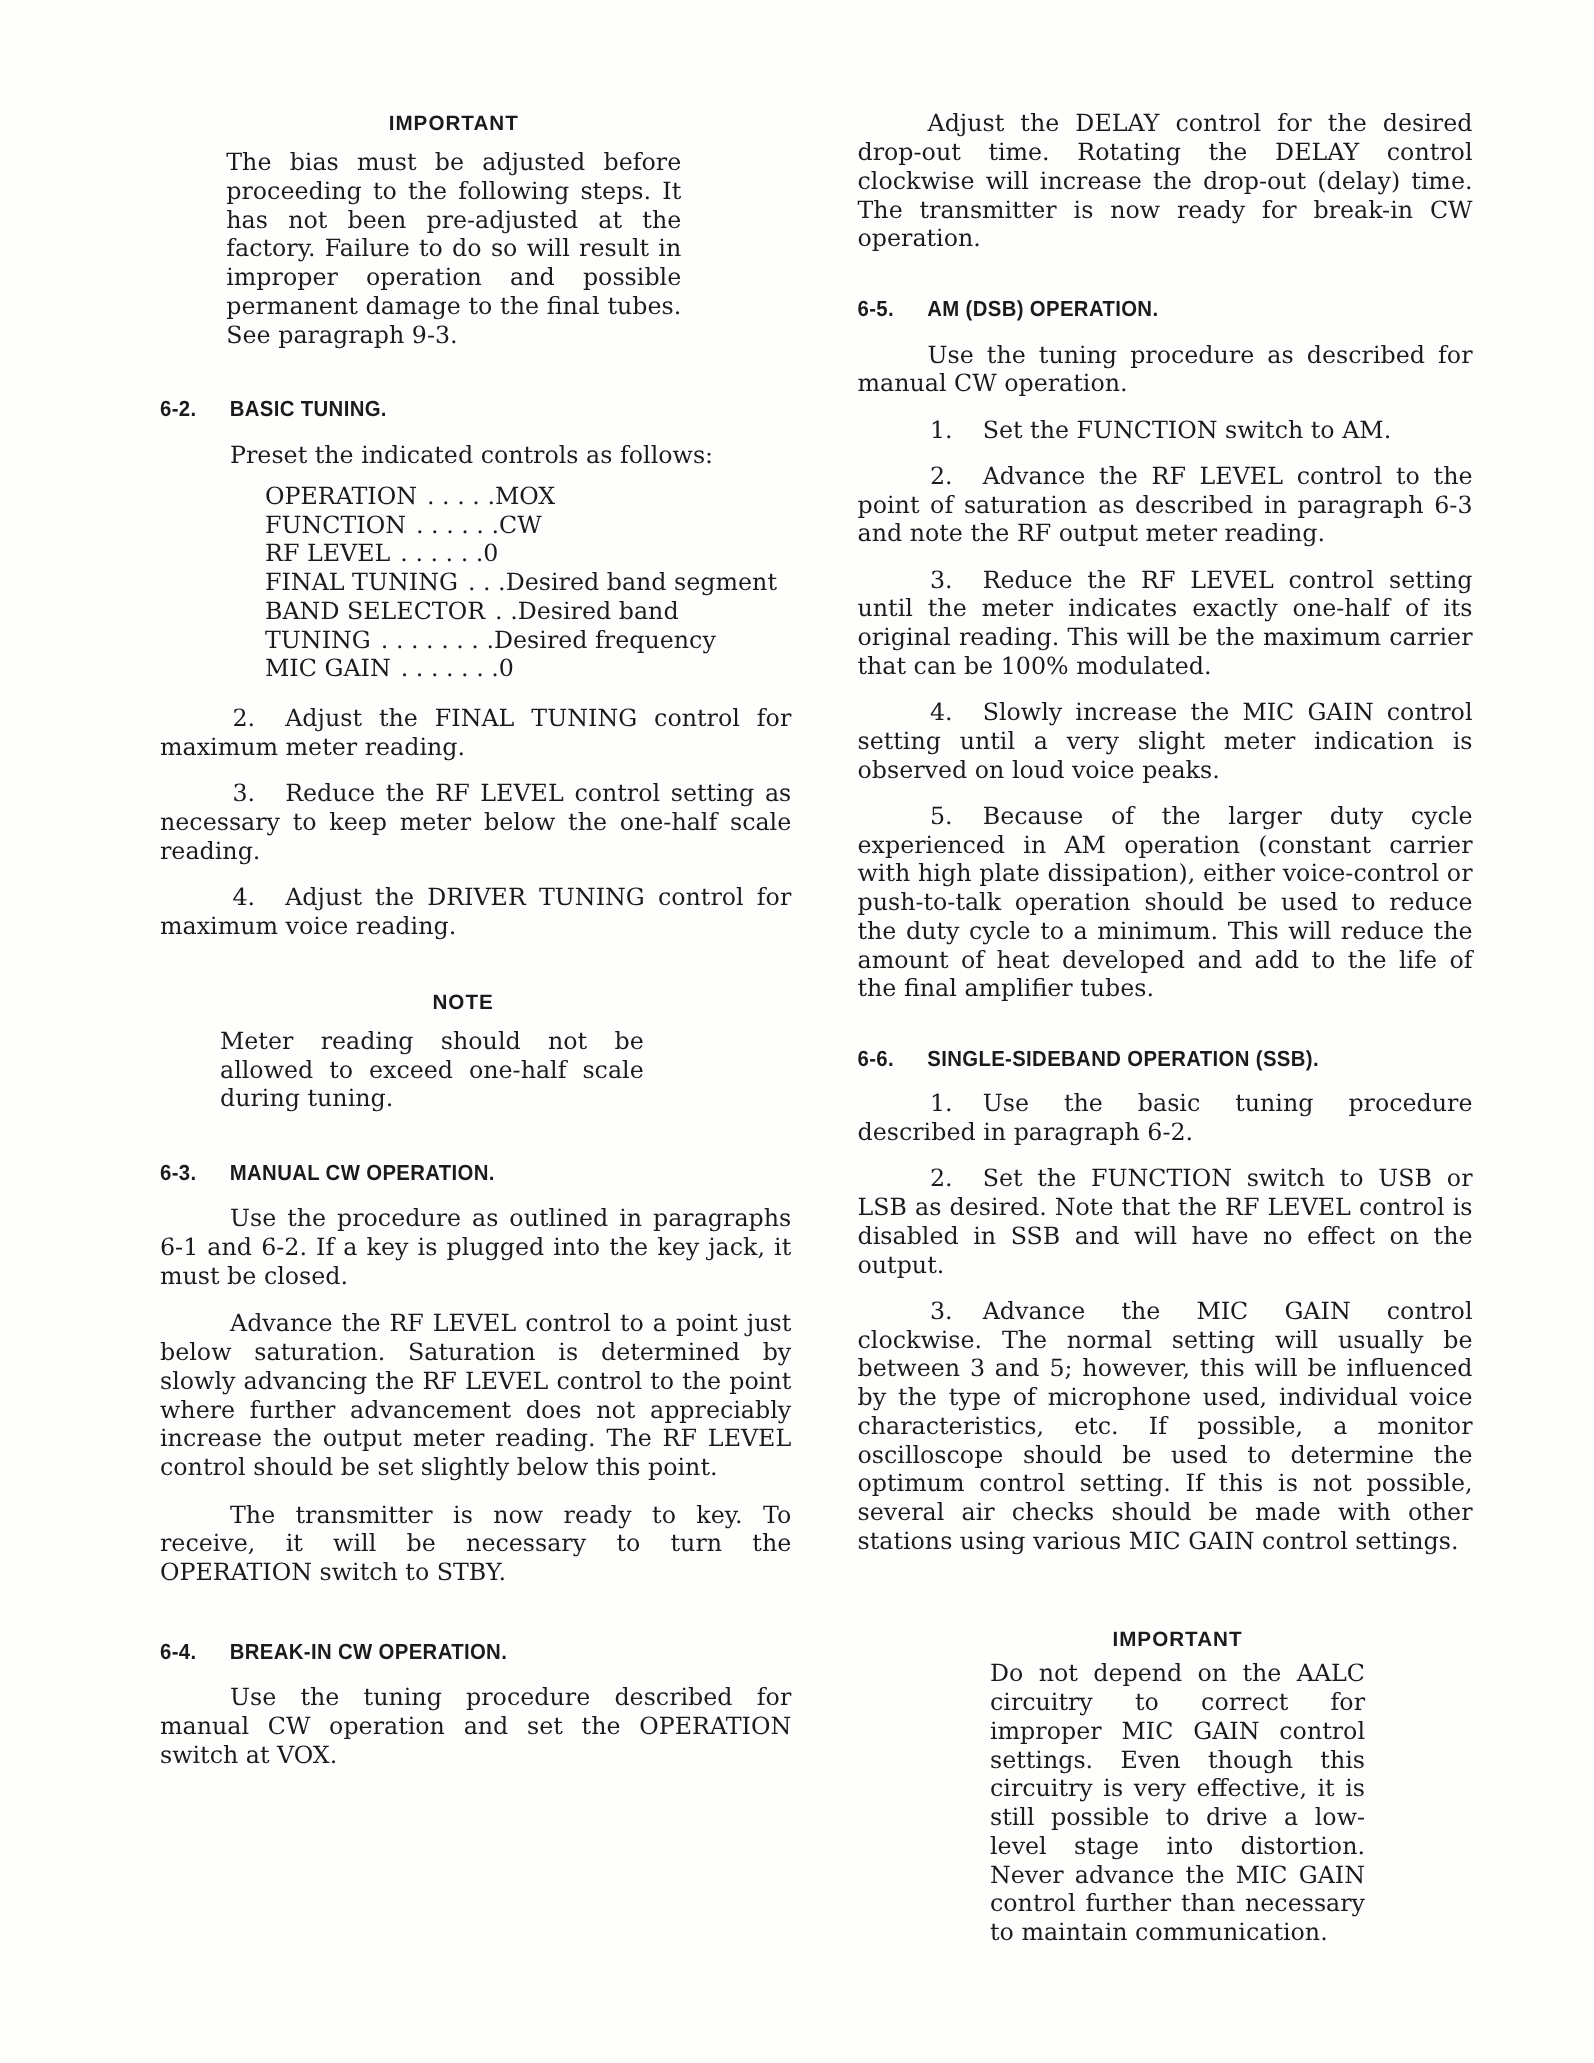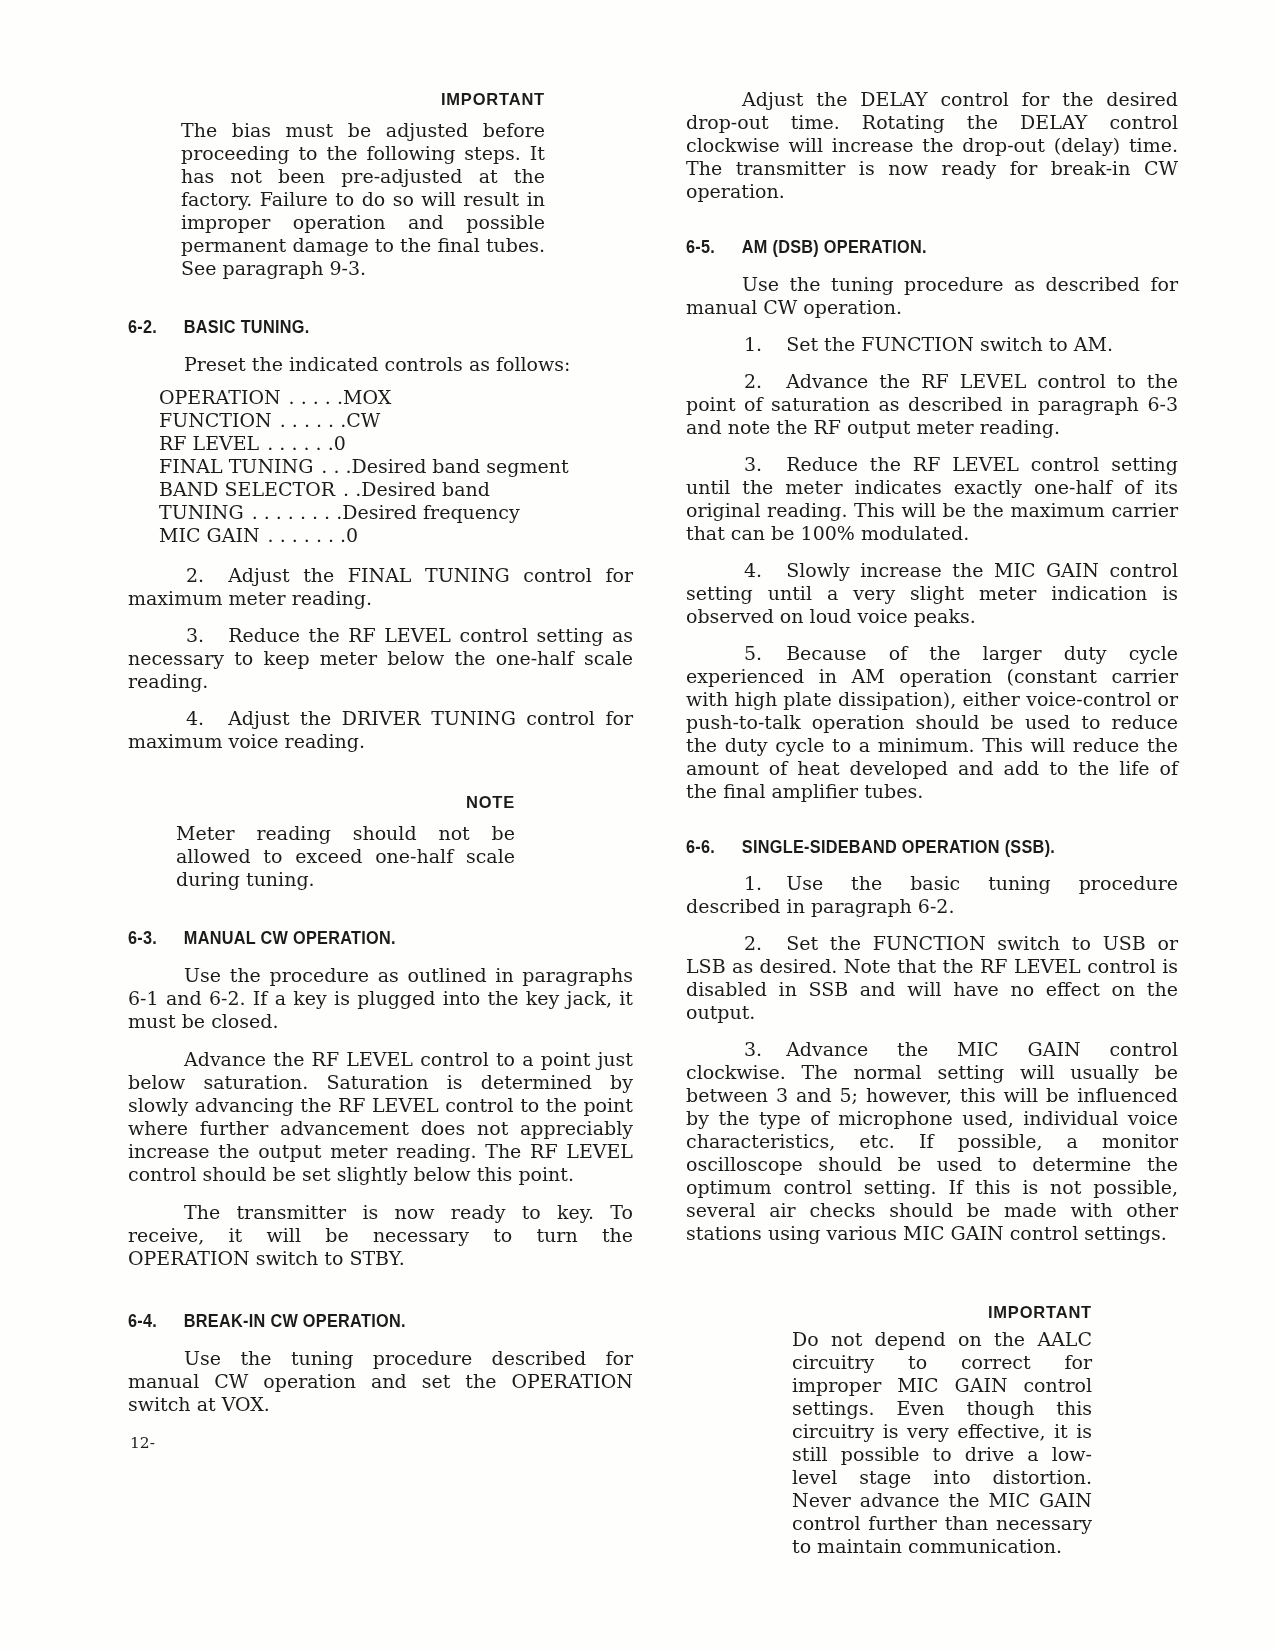--- a/index.html
+++ b/index.html
@@ -43,35 +43,35 @@
   }
   .sec-head .sec-num { width: 60px; flex: none; }
 
   
   .notice-title {
     font-family: "Liberation Sans", sans-serif;
     font-weight: bold;
     font-size: 16.5px;
     line-height: 22px;
     letter-spacing: 0.8px;
-    text-align: right;
+    text-align: center;
   }
   .notice-body { text-align: justify; margin-top: 9px; }
 
   .lnotice .notice-title { margin-left: 53px;  margin-right: 88px; }
   .lnotice .notice-body  { margin-left: 53px;  margin-right: 88px; }
   .note-block { margin-top: 38px; }
   .note-block .notice-title { margin-left: 98px;  margin-right: 118px; }
   .note-block .notice-body  { margin-left: 48px;  margin-right: 118px; }
   .rnotice { margin-top: 56px; }
   .rnotice .notice-title { margin-left: 106px; margin-right: 86px; }
   .rnotice .notice-body  { margin-left: 106px; margin-right: 86px; margin-top: 5px; }
 
   
-  .preset-list { margin-top: 10px; margin-left: 31px; line-height: 23px; }
+  .preset-list { margin-top: 10px; margin-left: 84px; line-height: 23px; }
   .preset-leader { margin-left: 8px; }
 
   
   .step {
     text-align: justify;
     text-indent: 58px;
     margin-top: 14px;
   }
   .step .step-num { margin-right: 24px; }
   .steps-after-list .step:first-child { margin-top: 17px; }
@@ -133,21 +133,20 @@
   <p class="para">Use the procedure as outlined in paragraphs 6-1 and 6-2. If a key is plugged into the key jack, it must be closed.</p>
   <p class="para">Advance the RF LEVEL control to a point just below saturation. Saturation is determined by slowly advancing the RF LEVEL control to the point where further advancement does not appreciably increase the output meter reading. The RF LEVEL control should be set slightly below this point.</p>
   <p class="para">The transmitter is now ready to key. To receive, it will be necessary to turn the OPERATION switch to STBY.</p>
 
   <div class="sec-head head-64">
     <span class="sec-num">6-4.</span>
     <span class="sec-title">BREAK-IN CW OPERATION.</span>
   </div>
   <p class="para">Use the tuning procedure described for manual CW operation and set the OPERATION switch at VOX.</p>
 
-  <p class="page-num">12-</p>
 </div>
 
 <div class="col col-right">
 
   <p class="para first">Adjust the DELAY control for the desired drop-out time. Rotating the DELAY control clockwise will increase the drop-out (delay) time. The transmitter is now ready for break-in CW operation.</p>
 
   <div class="sec-head head-65">
     <span class="sec-num">6-5.</span>
     <span class="sec-title">AM (DSB) OPERATION.</span>
   </div>

